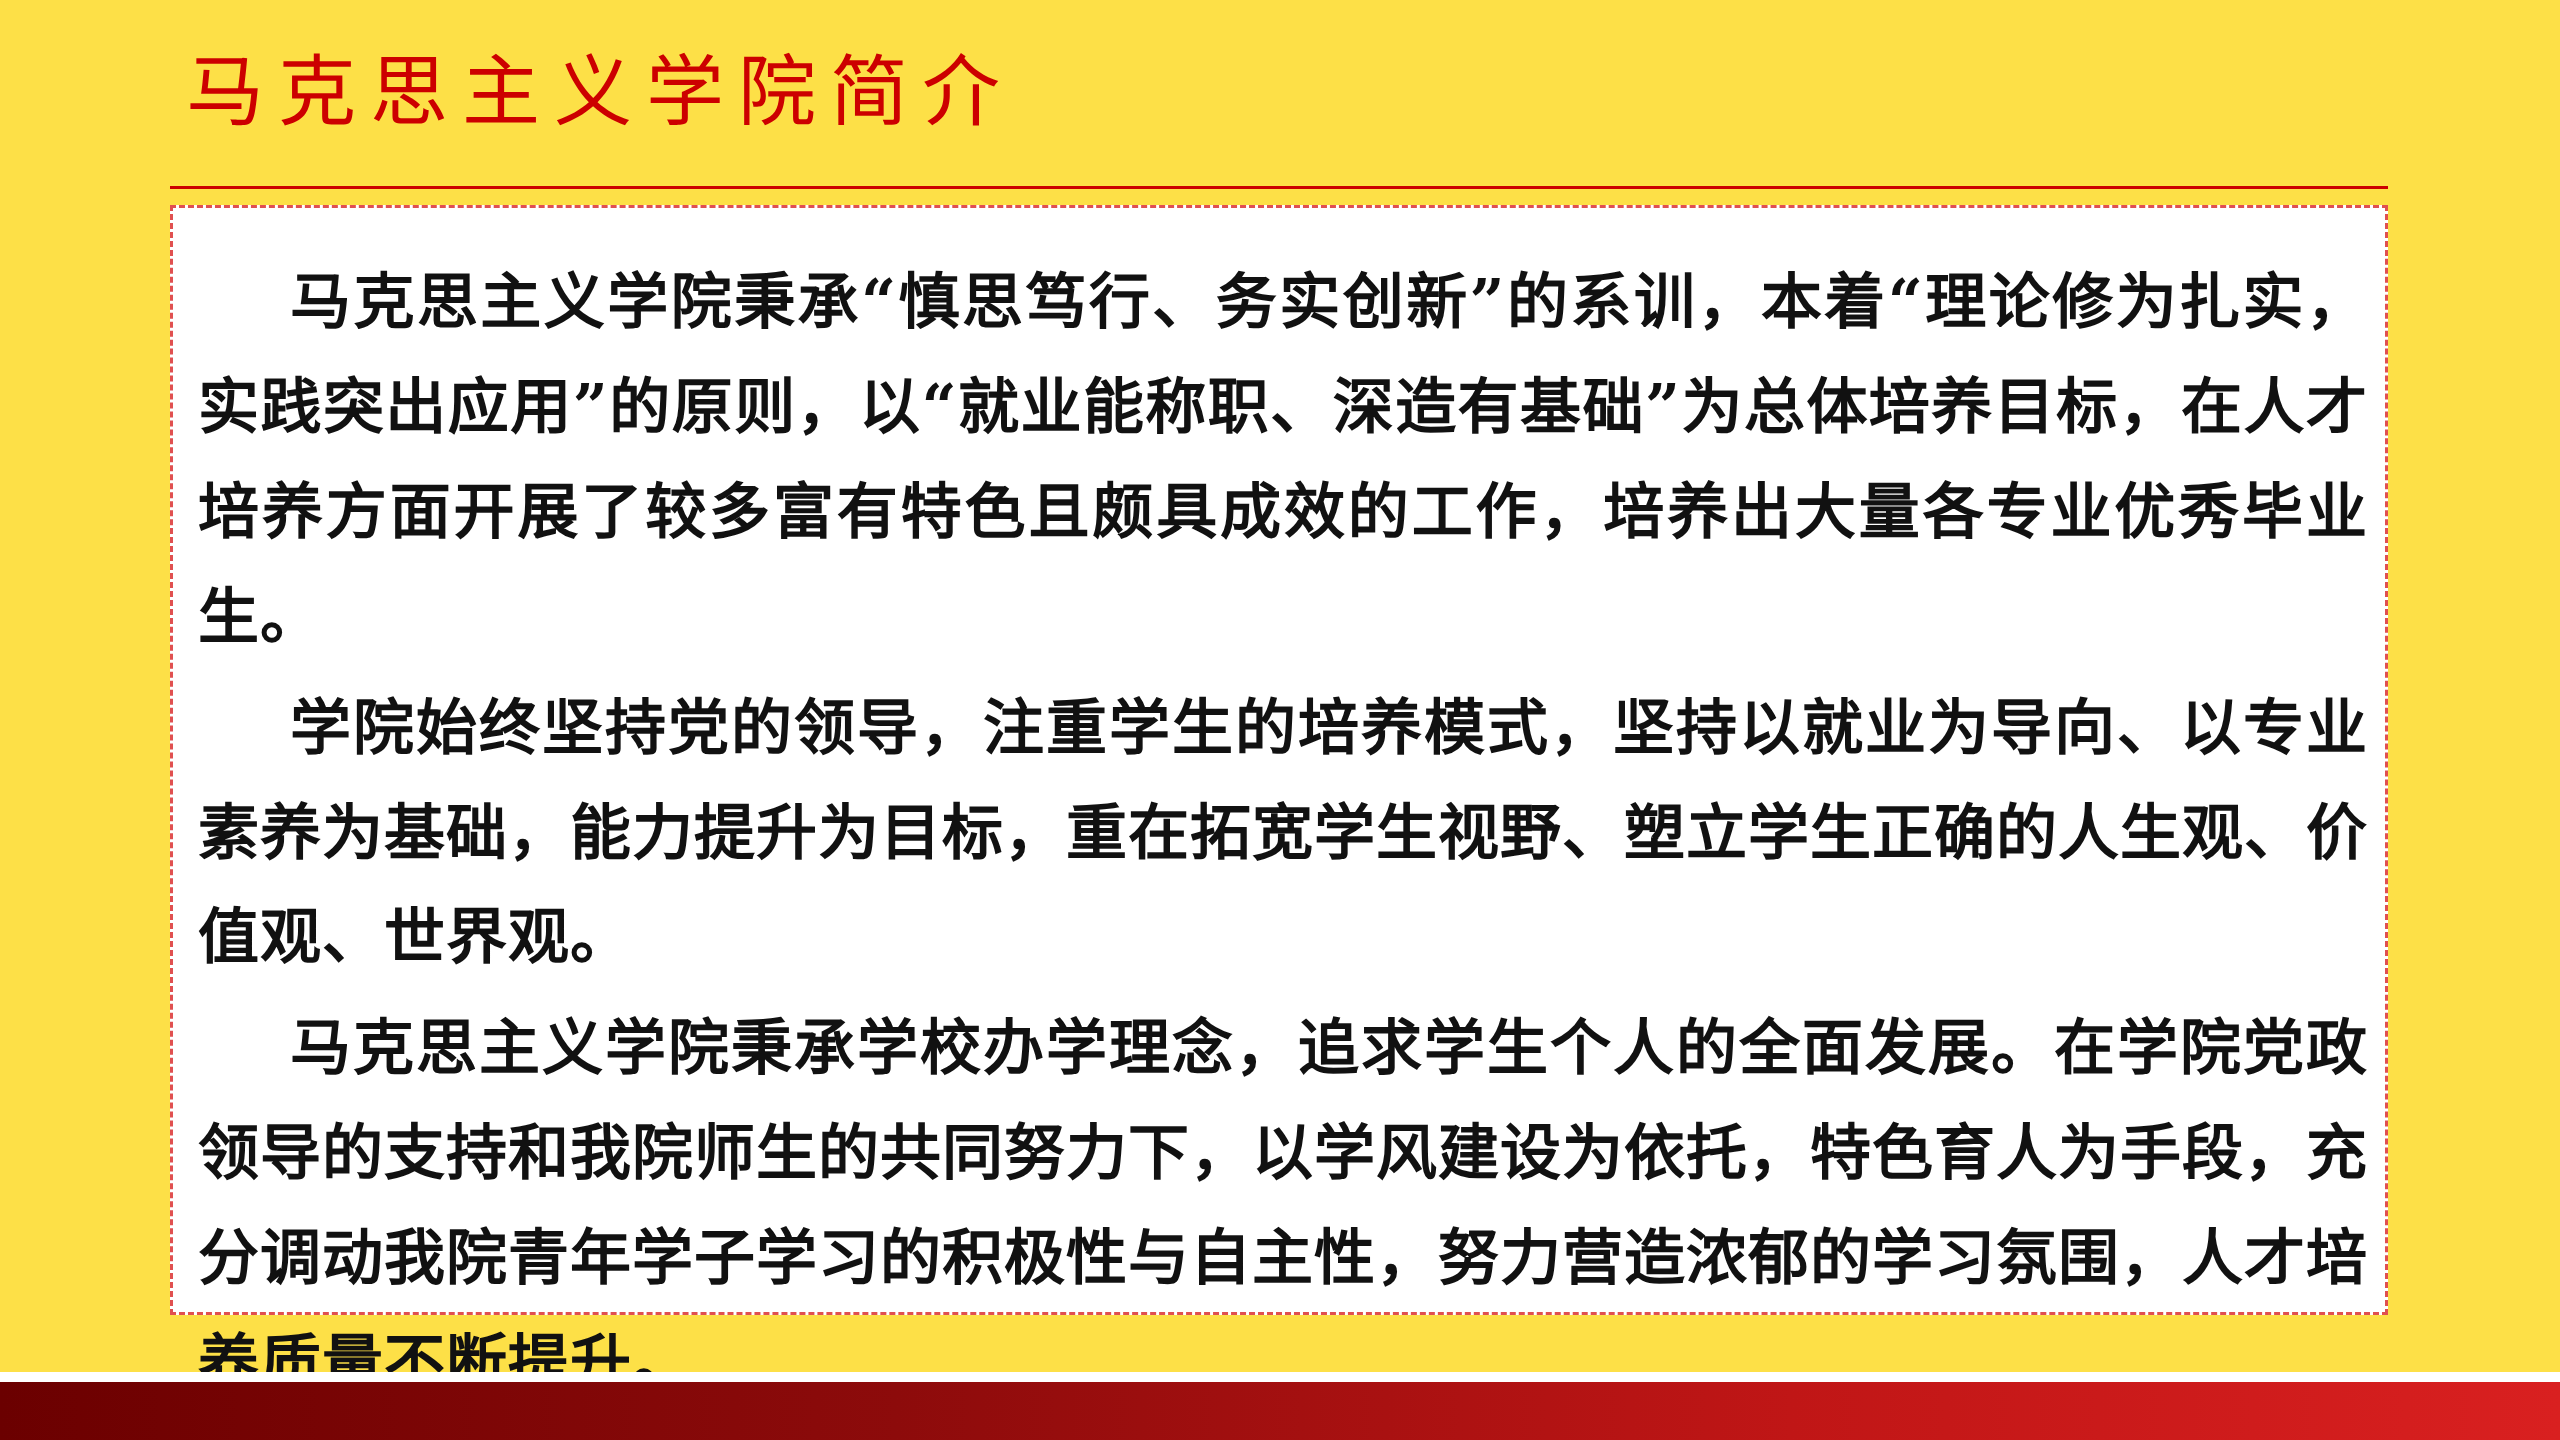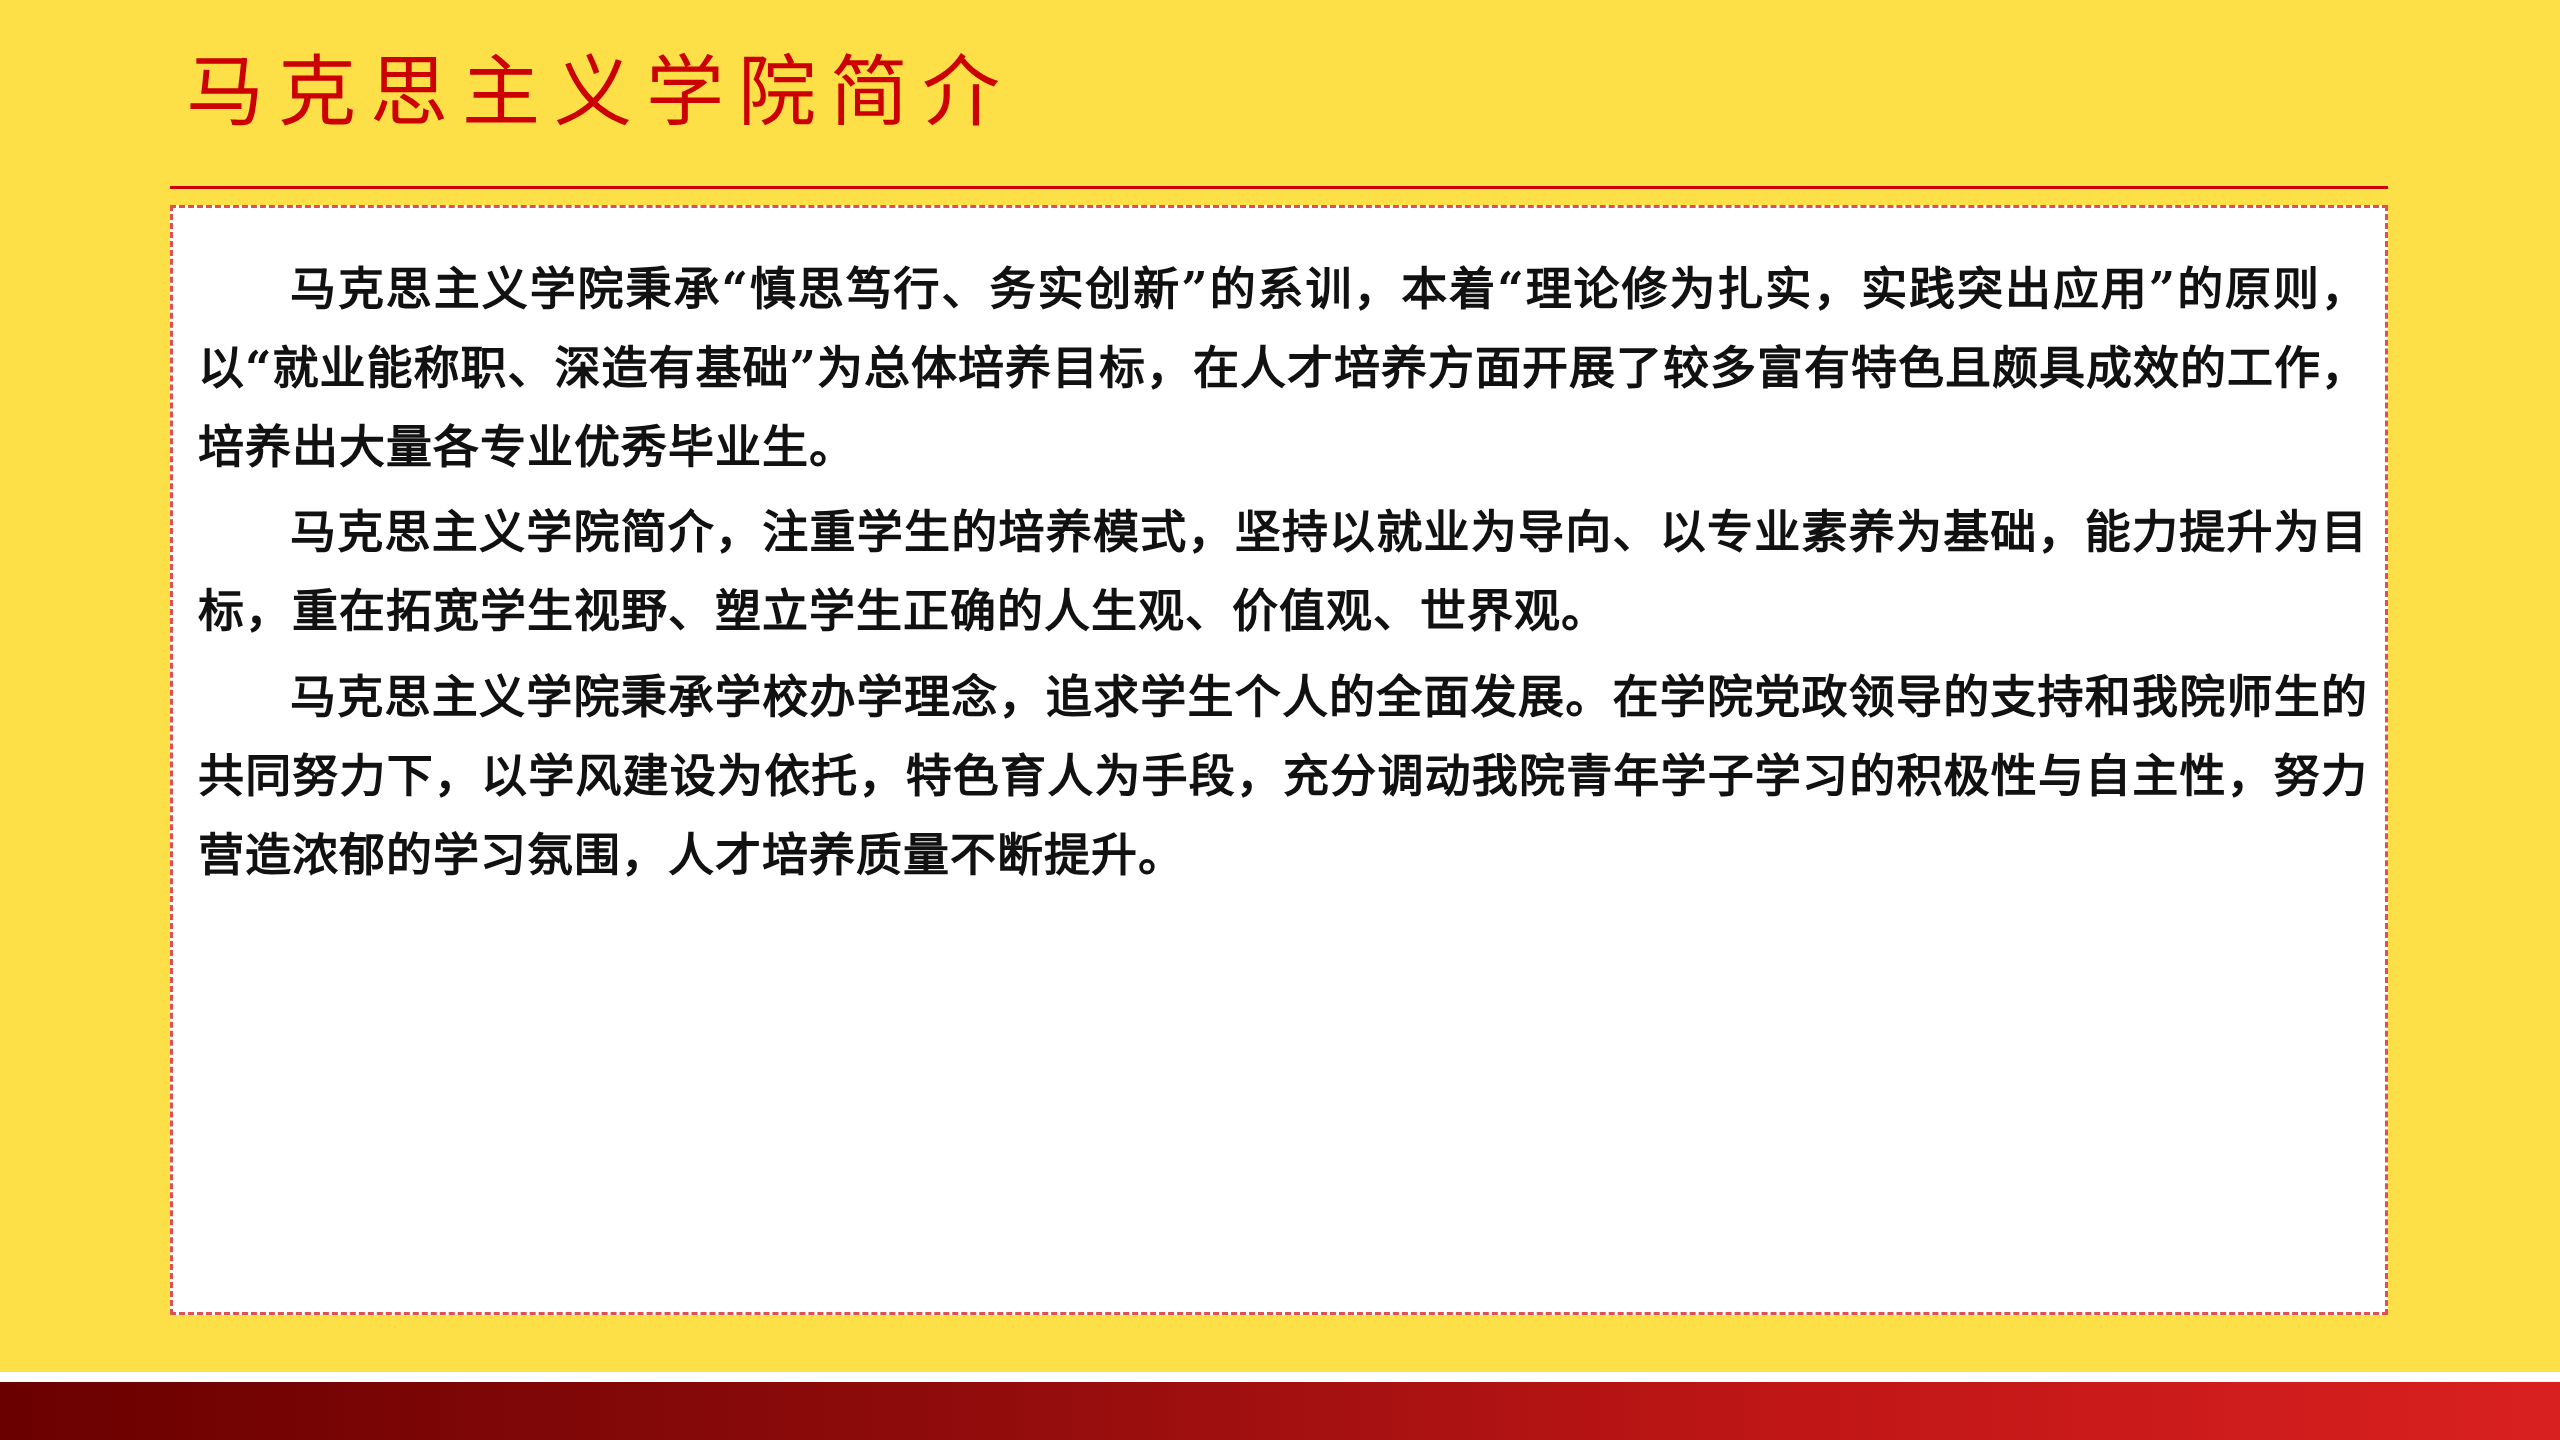--- a/index.html
+++ b/index.html
@@ -54,21 +54,21 @@
     box-sizing: border-box;
     background: #ffffff;
   }
   .paragraphs {
     position: absolute;
     left: 198px;
     top: 250px;
     width: 2170px;
   }
   .para {
-    font-size: 46px;
+    font-size: 61px;
     line-height: 1.72;
     color: #111111;
     text-align: justify;
     text-justify: inter-ideograph;
     text-indent: 92px;
     margin: 0 0 6px 0;
     letter-spacing: 1px;
     font-family: "DejaVu Serif", "Liberation Serif", serif;
     font-weight: 700;
   }
@@ -95,20 +95,20 @@
 
 <div class="slide">
 
   <div class="title">马克思主义学院简介</div>
   <div class="title-rule"></div>
 
   <div class="content-box"></div>
 
   <div class="paragraphs">
     <p class="para">马克思主义学院秉承“慎思笃行、务实创新”的系训，本着“理论修为扎实，实践突出应用”的原则，以“就业能称职、深造有基础”为总体培养目标，在人才培养方面开展了较多富有特色且颇具成效的工作，培养出大量各专业优秀毕业生。</p>
-    <p class="para">马克思主义学院简介，注重学生的培养模式，坚持以就业为导向、以专业素养为基础，能力提升为目标，重在拓宽学生视野、塑立学生正确的人生观、价值观、世界观。</p>
+    <p class="para">学院始终坚持党的领导，注重学生的培养模式，坚持以就业为导向、以专业素养为基础，能力提升为目标，重在拓宽学生视野、塑立学生正确的人生观、价值观、世界观。</p>
     <p class="para">马克思主义学院秉承学校办学理念，追求学生个人的全面发展。在学院党政领导的支持和我院师生的共同努力下，以学风建设为依托，特色育人为手段，充分调动我院青年学子学习的积极性与自主性，努力营造浓郁的学习氛围，人才培养质量不断提升。</p>
   </div>
 
   <div class="bottom-bar-light"></div>
   <div class="bottom-bar-dark"></div>
 
 </div>
 
 </body></html>

